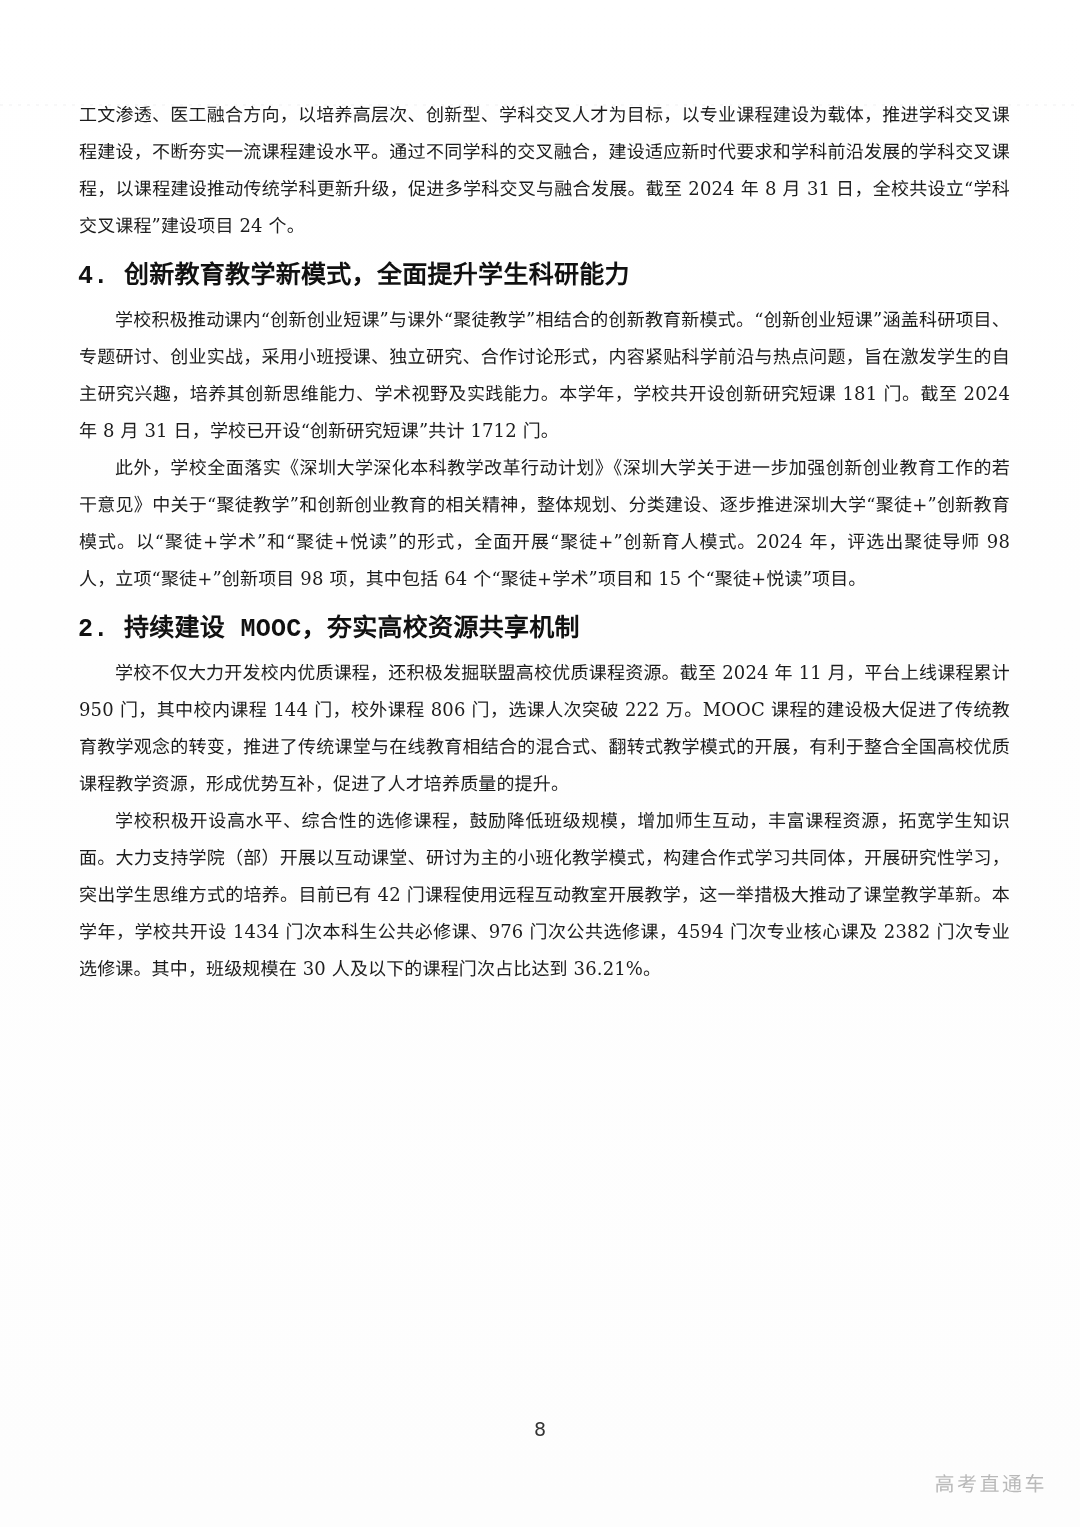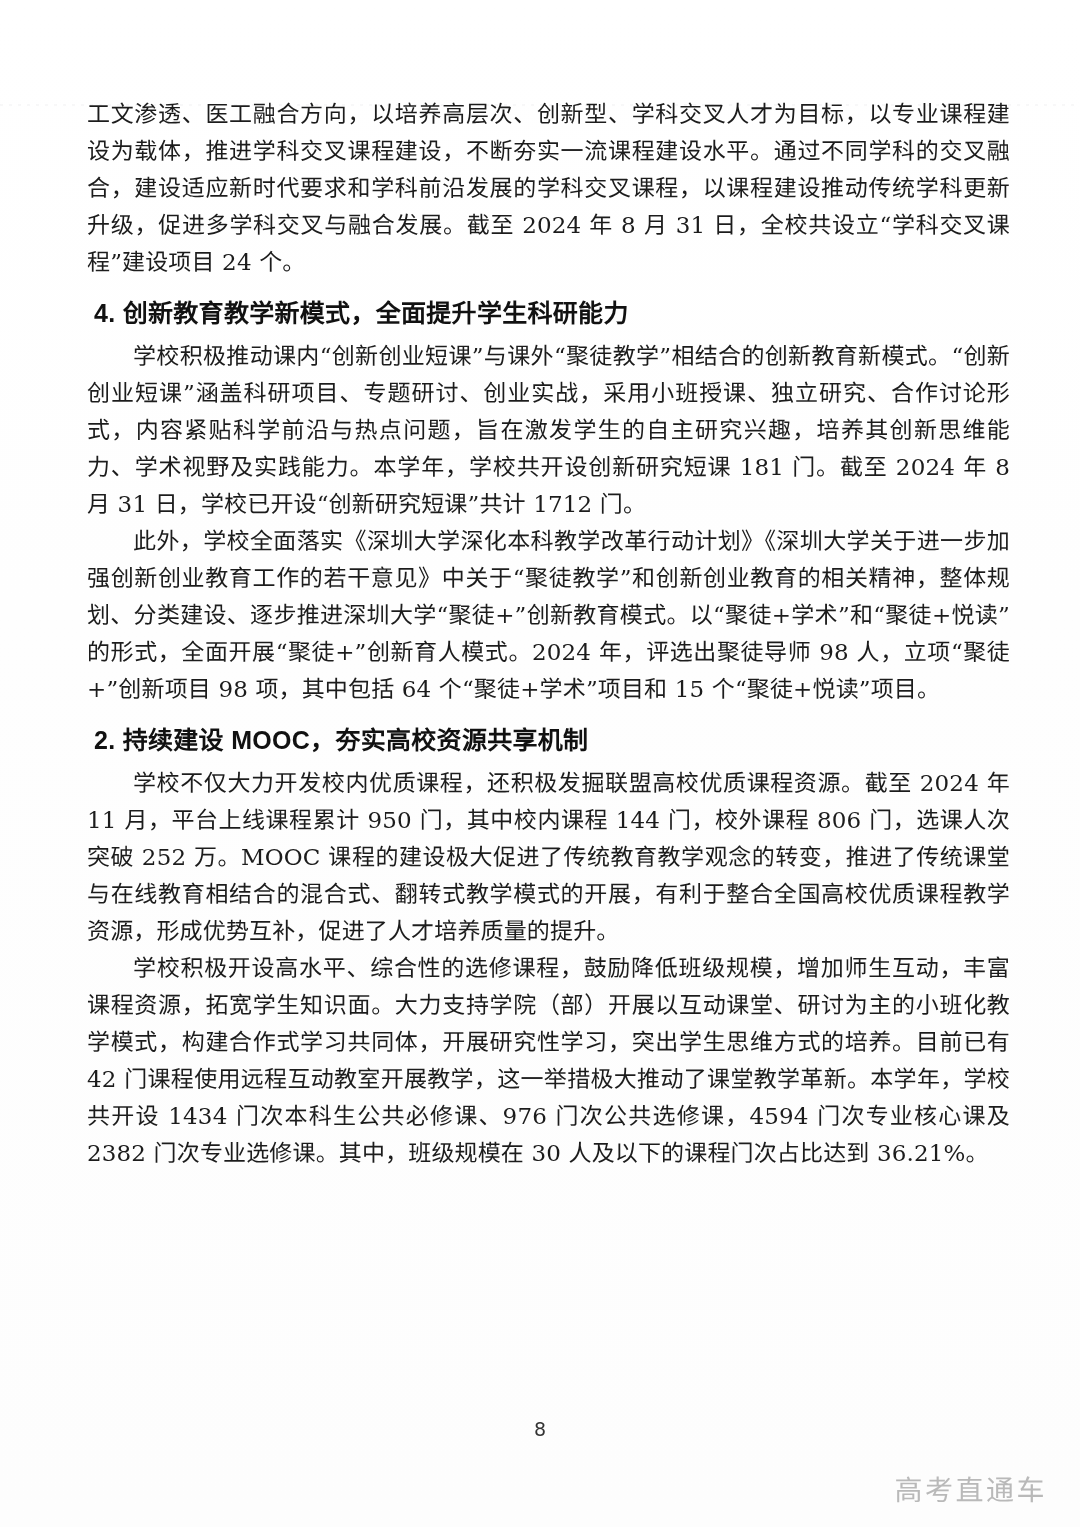--- a/index.html
+++ b/index.html
@@ -26,61 +26,61 @@
   }
 
   .content {
     position: absolute;
     left: 75px;
     top: 96px;
     width: 935px;
   }
 
   .para {
-    font-size: 23px;
+    font-size: 18px;
     line-height: 37px;
     text-align: justify;
     text-justify: inter-ideograph;
-    margin: 0 0 0 12px;
+    margin: 0 0 0 4px;
     color: #1c1c1c;
     letter-spacing: 0.15px;
   }
   .para.indent {
     text-indent: 2em;
   }
   .para.first {
     text-indent: 0;
   }
 
   .heading {
     font-size: 25px;
     line-height: 37px;
     font-weight: bold;
-    font-family: Liberation Sans, sans-serif;
+    font-family: Liberation Mono, monospace;
     color: #111111;
-    margin: 14px 0 6px 19px;
+    margin: 14px 0 6px 3px;
     letter-spacing: 0.3px;
   }
 
   .page-number {
     position: absolute;
     left: 0;
     right: 0;
     top: 1418px;
     text-align: center;
     font-size: 19px;
     font-family: "DejaVu Sans", "Liberation Sans", sans-serif;
     color: #333333;
   }
 
   .watermark {
     position: absolute;
     right: 33px;
     top: 1468px;
-    font-size: 28px;
+    font-size: 20px;
     font-family: "DejaVu Sans", "Liberation Sans", sans-serif;
     color: #b9b9b9;
     letter-spacing: 2.5px;
     user-select: none;
   }
 
   
   .scan-edge {
     position: absolute;
     left: 0;
@@ -110,21 +110,21 @@
 
     <h2 class="heading">4. 创新教育教学新模式，全面提升学生科研能力</h2>
 
     <p class="para indent">学校积极推动课内“创新创业短课”与课外“聚徒教学”相结合的创新教育新模式。“创新创业短课”涵盖科研项目、专题研讨、创业实战，采用小班授课、独立研究、合作讨论形式，内容紧贴科学前沿与热点问题，旨在激发学生的自主研究兴趣，培养其创新思维能力、学术视野及实践能力。本学年，学校共开设创新研究短课 181 门。截至 2024 年 8 月 31 日，学校已开设“创新研究短课”共计 1712 门。</p>
 
     <p class="para indent">此外，学校全面落实《深圳大学深化本科教学改革行动计划》《深圳大学关于进一步加强创新创业教育工作的若干意见》中关于“聚徒教学”和创新创业教育的相关精神，整体规划、分类建设、逐步推进深圳大学“聚徒+”创新教育模式。以“聚徒+学术”和“聚徒+悦读”的形式，全面开展“聚徒+”创新育人模式。2024 年，评选出聚徒导师 98 人，立项“聚徒+”创新项目 98 项，其中包括 64 个“聚徒+学术”项目和 15 个“聚徒+悦读”项目。</p>
 
     <h2 class="heading">2. 持续建设 MOOC，夯实高校资源共享机制</h2>
 
 
-    <p class="para indent">学校不仅大力开发校内优质课程，还积极发掘联盟高校优质课程资源。截至 2024 年 11 月，平台上线课程累计 950 门，其中校内课程 144 门，校外课程 806 门，选课人次突破 252 万。MOOC 课程的建设极大促进了传统教育教学观念的转变，推进了传统课堂与在线教育相结合的混合式、翻转式教学模式的开展，有利于整合全国高校优质课程教学资源，形成优势互补，促进了人才培养质量的提升。</p>
+    <p class="para indent">学校不仅大力开发校内优质课程，还积极发掘联盟高校优质课程资源。截至 2024 年 11 月，平台上线课程累计 950 门，其中校内课程 144 门，校外课程 806 门，选课人次突破 222 万。MOOC 课程的建设极大促进了传统教育教学观念的转变，推进了传统课堂与在线教育相结合的混合式、翻转式教学模式的开展，有利于整合全国高校优质课程教学资源，形成优势互补，促进了人才培养质量的提升。</p>
 
 
     <p class="para indent">学校积极开设高水平、综合性的选修课程，鼓励降低班级规模，增加师生互动，丰富课程资源，拓宽学生知识面。大力支持学院（部）开展以互动课堂、研讨为主的小班化教学模式，构建合作式学习共同体，开展研究性学习，突出学生思维方式的培养。目前已有 42 门课程使用远程互动教室开展教学，这一举措极大推动了课堂教学革新。本学年，学校共开设 1434 门次本科生公共必修课、976 门次公共选修课，4594 门次专业核心课及 2382 门次专业选修课。其中，班级规模在 30 人及以下的课程门次占比达到 36.21%。</p>
 
   </div>
 
   <div class="page-number">8</div>
 
   <div class="watermark">高考直通车</div>
 

